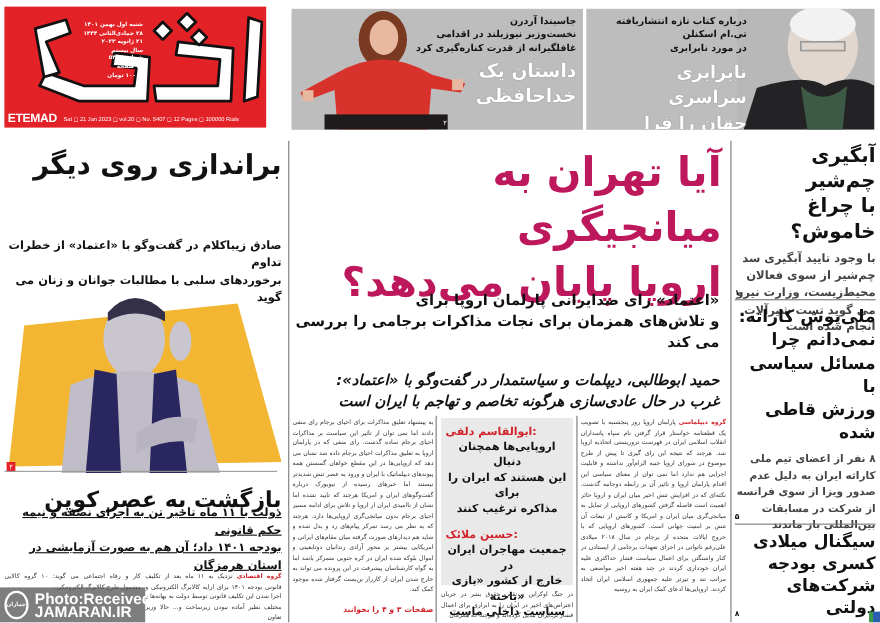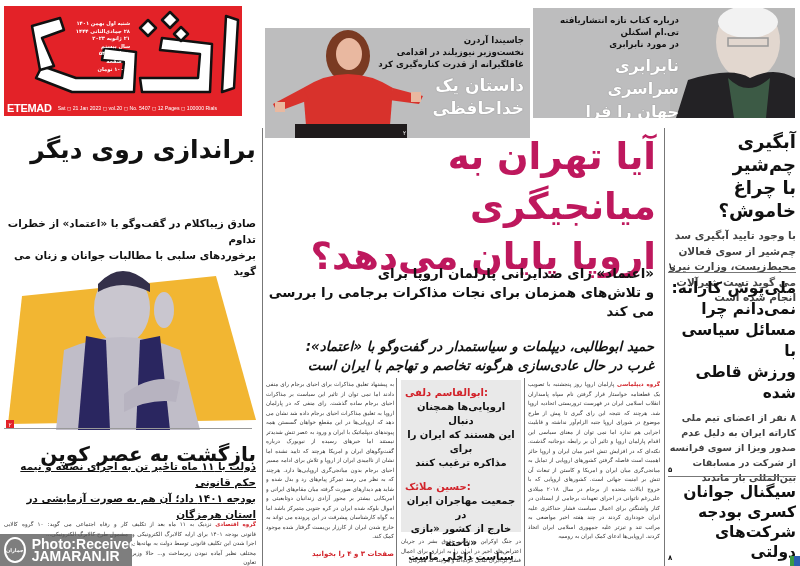--- a/index.html
+++ b/index.html
@@ -12,21 +12,21 @@
   
   .masthead { left: 4px; top: 6px; width: 238px; height: 110px; background: #e32228; overflow: hidden; }
   .logo-glyph { position: absolute; left: 8px; top: 2px; width: 228px; height: 92px; }
   .masthead-info { position: absolute; left: 70px; top: 14px; width: 56px; font-size: 5.2px; line-height: 7.6px; color: #fff; direction: rtl; text-align: right; font-weight: bold; }
   .masthead-bottom { position: absolute; left: 0; bottom: 0; width: 100%; height: 16px; display: flex; align-items: center; padding-left: 3px; }
   .etemad-latin { color: #fff; font-family: "Liberation Sans", sans-serif; font-size: 11px; font-weight: bold; letter-spacing: -0.3px; }
   .issue-line { color: #fff; font-size: 5.2px; margin-left: 6px; white-space: nowrap; font-family: "Liberation Sans", sans-serif; }
 
   
   .teaser { background: #bdbdbe; overflow: hidden; }
-  .teaser-ardern { left: 265px; top: 8px; width: 265px; height: 110px; margin-top: 20px; }
+  .teaser-ardern { left: 265px; top: 8px; width: 265px; height: 110px; }
   .teaser-scanlon { left: 533px; top: 8px; width: 262px; height: 110px; }
   .teaser-kicker { font-size: 8.6px; font-weight: bold; line-height: 12px; color: #111; }
   .teaser-head { font-size: 17px; font-weight: bold; line-height: 23px; color: #fff; text-shadow: 0 0 1px #666; }
   .teaser-page { font-size: 6px; color: #fff; position: absolute; }
   .teaser-sep { position: absolute; width: 1px; background: #fff; }
 
   
   .photo { position: absolute; overflow: hidden; }
 
   
@@ -248,21 +248,21 @@
     <div>صدور ویزا از سوی فرانسه</div>
     <div>از شرکت در مسابقات</div>
     <div>بین‌المللی باز ماندند</div>
   </div>
 </div>
 <span class="pg-num" style="left:668px; top:466px;">۵</span>
 <div class="hrule" style="left:668px; top:476px; width:128px;"></div>
 
 <div class="abs rtl" style="left:668px; top:482px; width:128px;">
   <div class="rc-head" style="font-size:15.5px; line-height:20px;">
-    <div>سیگنال جوانان</div>
+    <div>سیگنال میلادی</div>
     <div>کسری بودجه</div>
     <div>شرکت‌های دولتی</div>
   </div>
 </div>
 <span class="pg-num" style="left:668px; top:554px;">۸</span>
 <div class="abs" style="left:790px; top:556px; width:10px; height:10px; background:linear-gradient(90deg,#3a9a45 0 40%,#2a5fb0 40% 100%);"></div>
 
 <div class="abs watermark">
   <div class="wm-logo">
       <span style="font-size:5px;">جماران</span>

